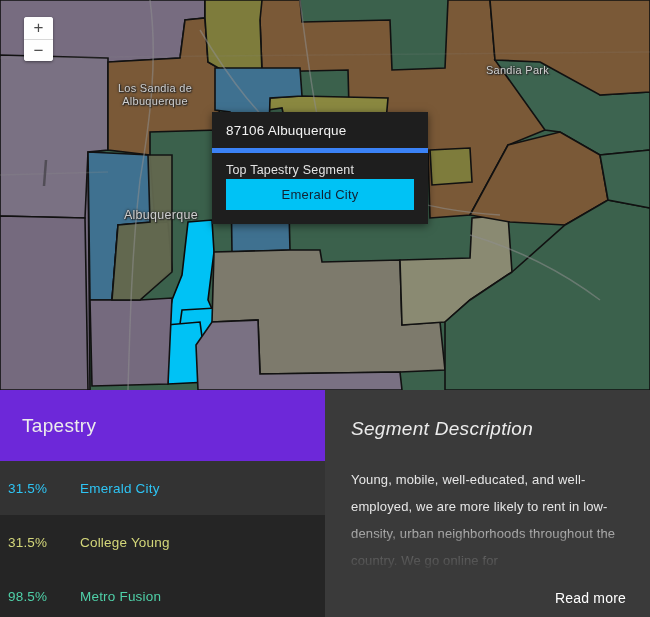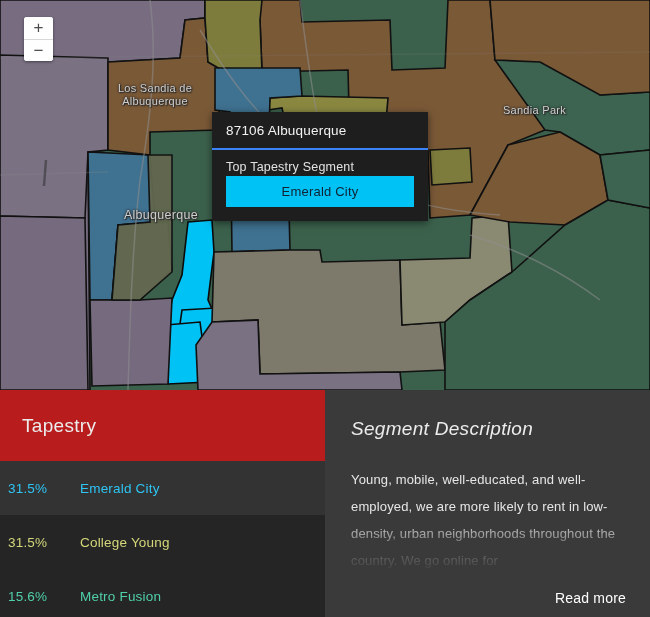--- a/index.html
+++ b/index.html
@@ -18,21 +18,21 @@
   .map-svg { position:absolute; left:0; top:0; width:650px; height:390px; display:block; }
 
   .map-label {
     position:absolute; color:#cfcfcf; font-size:11px; letter-spacing:.3px;
     text-align:center; line-height:13px; white-space:nowrap;
     text-shadow:0 0 3px #2a2a2a, 0 0 2px #2a2a2a, 1px 1px 1px #2b2b2b;
     pointer-events:none;
   }
   .lbl-ranchos { left:100px; top:82px; width:110px; }
   .lbl-abq     { left:106px; top:209px; width:110px; font-size:12.5px; }
-  .lbl-sandia  { left:487px; top:64px; width:95px;margin-top:40px; }
+  .lbl-sandia  { left:470px; top:64px; width:95px; }
 
   
   .zoom-ctrl {
     position:absolute; left:24px; top:17px; width:29px; height:44px;
     background:#fefefe; border-radius:3px;
     box-shadow:0 1px 3px rgba(0,0,0,.45);
     display:flex; flex-direction:column; overflow:hidden;
   }
   .zoom-btn {
     flex:1; display:flex; align-items:center; justify-content:center;
@@ -41,36 +41,36 @@
   }
   .zoom-btn.minus { border-top:1px solid #d8d8d8; }
 
   
   .popup {
     position:absolute; left:212px; top:112px; width:216px;
     background:#1e1e1e; box-shadow:0 2px 8px rgba(0,0,0,.5);
   }
   .popup-title {
     padding:11px 2px 10px 14px; color:#f2f2f2; font-size:13.5px;
-    border-bottom:2px solid #3b82f6; letter-spacing:.2px;
+    border-bottom:5px solid #3b82f6; letter-spacing:.2px;
   }
   .popup-body { padding:10px 14px 14px 14px; }
   .popup-sub { color:#e2e2e2; font-size:12.5px; margin-bottom:2px; letter-spacing:.2px; }
   .popup-chip {
     background:#00c2f5; color:#123; font-size:13px; text-align:center;
     padding:8px 6px; letter-spacing:.2px;
   }
 
   
   .panels { position:absolute; left:0; top:390px; width:650px; height:227px; display:flex; }
   .panel-left  { width:325px; background:#252525; position:relative; }
   .panel-right { width:325px; background:#3a3a3a; position:relative; }
 
   .p-head-left {
-    height:71px; background:#b91c1c; display:flex; align-items:center;
+    height:71px; background:#6d28d9; display:flex; align-items:center;
     padding-left:22px;
   }
   .p-head-left .h {
     color:#ececec; font-size:19px; font-weight:400; letter-spacing:.3px;
   }
   .tap-list { }
   .tap-row {
     height:54px; display:flex; align-items:center; padding-left:8px;
     background:#252525;
   }
@@ -177,21 +177,21 @@
       <div class="tap-list" id="tap-list">
           <div class="tap-row active">
             <span class="tap-pct" style="color: rgb(46, 197, 245);">31.5%</span>
             <span class="tap-name" style="color: rgb(46, 197, 245);">Emerald City</span>
           </div>
           <div class="tap-row">
             <span class="tap-pct" style="color: rgb(212, 215, 122);">31.5%</span>
             <span class="tap-name" style="color: rgb(212, 215, 122);">College Young</span>
           </div>
           <div class="tap-row">
-            <span class="tap-pct" style="color: rgb(79, 208, 168);">15.6%</span>
+            <span class="tap-pct" style="color: rgb(79, 208, 168);">98.5%</span>
             <span class="tap-name" style="color: rgb(79, 208, 168);">Metro Fusion</span>
           </div>
         </div>
     </div>
 
     <div class="panel-right">
       <div class="p-head-right">
         <span class="h">Segment Description</span>
       </div>
       <div class="desc-mask">

